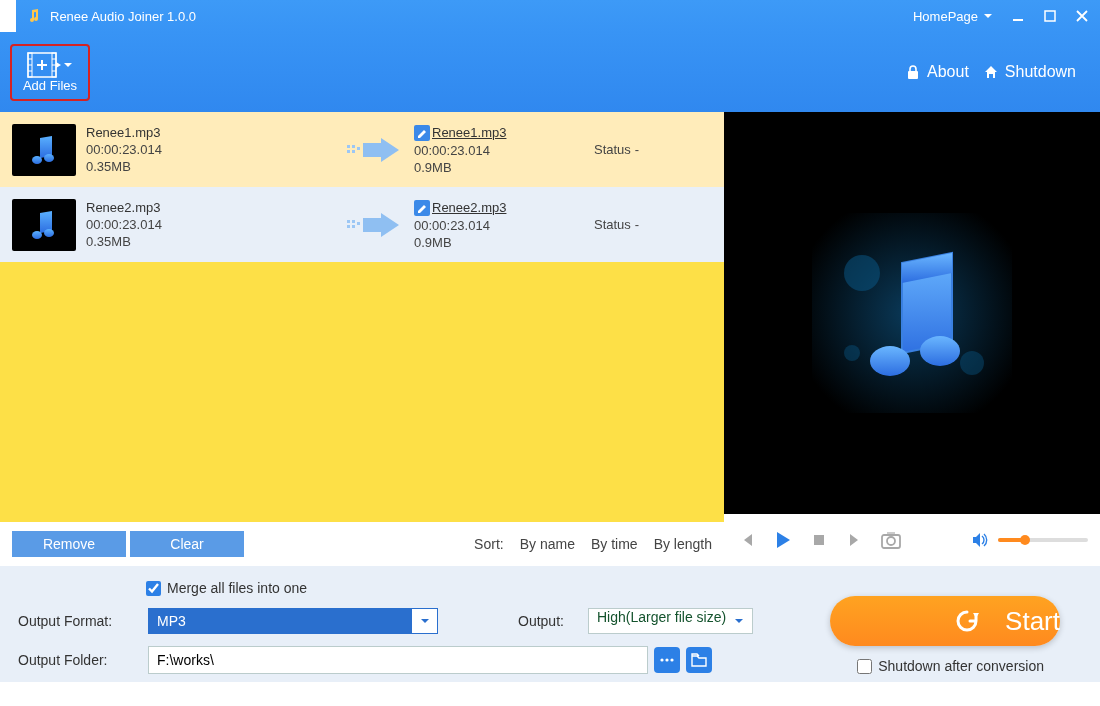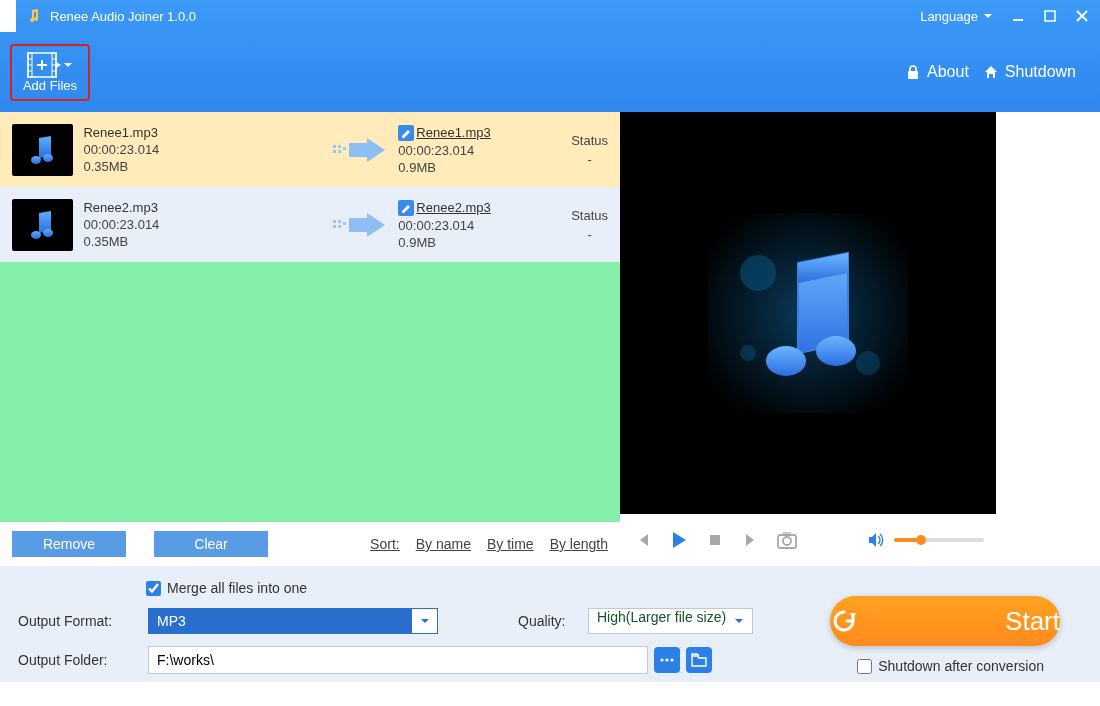--- a/index.html
+++ b/index.html
@@ -12,38 +12,38 @@
 .titlebar-lang { display: flex; align-items: center; gap: 4px; cursor: pointer; }
 .winbtn { width: 16px; height: 16px; cursor: pointer; display: flex; align-items: center; justify-content: center; }
 
 .toolbar { height: 80px; background: linear-gradient(#3894f5, #3088ef); display: flex; align-items: center; padding: 0 10px; color: #fff; position: relative; }
 .tool-btn { width: 80px; display: flex; flex-direction: column; align-items: center; justify-content: center; cursor: pointer; font-size: 13px; padding: 6px 0; }
 .tool-addfiles { border: 2px solid #d62222; border-radius: 4px; width: 80px; }
 .tool-spacer { flex: 1; }
 .tool-link { display: flex; align-items: center; gap: 6px; font-size: 16px; margin-right: 14px; cursor: pointer; }
 
 .main { display: flex; height: 454px; }
-.filelist { width: 620px; height: 454px; background: #86efac; display: flex; flex-direction: column; }
+.filelist { width: 724px; height: 454px; background: #fde047; display: flex; flex-direction: column; }
 .filerows { flex: 1; overflow: auto; }
 .filerow { height: 75px; display: flex; align-items: center; padding: 8px 12px; font-size: 13px; color: #444; }
 .filerow.sel { background: #ffecba; }
 .filerow.even { background: #e8eff8; }
 .thumb { width: 64px; height: 52px; background: #000; margin-right: 10px; display: flex; align-items: center; justify-content: center; border-radius: 2px; }
 .fileinfo { width: 250px; display: flex; flex-direction: column; gap: 2px; }
 .fileinfo .name { color: #333; }
 .arrow { width: 78px; display: flex; align-items: center; justify-content: center; }
 .outinfo { width: 180px; display: flex; flex-direction: column; gap: 2px; }
 .outname { display: flex; align-items: center; gap: 2px; }
 .outname-icon { width: 16px; height: 16px; background: #3b89e8; border-radius: 2px; display: flex; align-items: center; justify-content: center; }
 .outname-text { text-decoration: underline; color: #333; }
-.status-col { flex: 1; display: flex; flex-direction: column; align-items: center; gap: 4px; }
-
-.listctrl { height: 44px; display: flex; align-items: center; padding: 0 12px; gap: 28px; background: #fff; }
+.status-col { flex: 1; display: flex; flex-direction: row; align-items: center; gap: 4px; }
+
+.listctrl { height: 44px; display: flex; align-items: center; padding: 0 12px; gap: 4px; background: #fff; }
 .btn-blue { background: #5a9be6; color: #fff; border: none; height: 26px; width: 114px; font-size: 14px; cursor: pointer; }
-.sort-group { margin-left: auto; display: flex; align-items: center; gap: 16px; font-size: 14px; color: #444; text-decoration: underline; }
+.sort-group { margin-left: auto; display: flex; align-items: center; gap: 16px; font-size: 14px; color: #444; }
 .sort-link { cursor: pointer; }
 
 .preview { width: 376px; background: #fff; display: flex; flex-direction: column; }
 .preview-img { flex: 1; background: #000; margin: 0; display: flex; align-items: center; justify-content: center; position: relative; overflow: hidden; }
 .player { height: 52px; display: flex; align-items: center; padding: 0 12px; gap: 14px; }
 .pbtn { width: 22px; height: 22px; display: flex; align-items: center; justify-content: center; cursor: pointer; color: #a8a8a8; }
 .pbtn.play { color: #2c80e6; }
 .vol { display: flex; align-items: center; gap: 8px; margin-left: auto; }
 .vol-slider { width: 90px; height: 4px; background: #ddd; border-radius: 2px; position: relative; }
 .vol-slider::before { content: ""; position: absolute; left: 0; top: 0; height: 100%; width: 30%; background: #ff8a1e; border-radius: 2px; }
@@ -57,40 +57,40 @@
 .dropdown { height: 26px; border: 1px solid #2a6fce; background: #2a6fce; color: #fff; display: flex; align-items: center; padding: 0 8px; position: relative; cursor: pointer; }
 .dropdown.fmt { width: 290px; }
 .dropdown-caret { position: absolute; right: 0; top: 0; width: 26px; height: 100%; background: #fff; display: flex; align-items: center; justify-content: center; border-left: 1px solid #2a6fce; }
 .quality-label { margin-left: 80px; width: 70px; }
 .quality-dd { width: 165px; height: 26px; border: 1px solid #bcc; background: #fff; display: flex; align-items: flex-start; padding: 0 8px; position: relative; color: #14532d; cursor: pointer; }
 .quality-dd .dropdown-caret { background: #fff; border-left: none; }
 .folder-input { width: 500px; height: 28px; border: 1px solid #bcc; background: #fff; padding: 0 8px; font-size: 14px; outline: none; }
 .folder-btns { display: flex; gap: 6px; margin-left: 6px; }
 .fbtn { width: 26px; height: 26px; background: #2c80e6; border-radius: 4px; display: flex; align-items: center; justify-content: center; cursor: pointer; color: #fff; }
 
-.start-btn { position: absolute; right: 40px; top: 30px; width: 230px; height: 50px; background: linear-gradient(#ffa321, #ff8a1e); border-radius: 25px; display: flex; align-items: center; justify-content: space-between; gap: 24px; color: #fff; font-size: 26px; cursor: pointer; box-shadow: 0 2px 6px rgba(0,0,0,0.2); }
+.start-btn { position: absolute; right: 40px; top: 30px; width: 230px; height: 50px; background: linear-gradient(#ffa321, #ff8a1e); border-radius: 25px; display: flex; align-items: center; justify-content: flex-end; gap: 24px; color: #fff; font-size: 26px; cursor: pointer; box-shadow: 0 2px 6px rgba(0,0,0,0.2); }
 .shutdown-row { position: absolute; right: 56px; top: 92px; display: flex; align-items: center; font-size: 14px; color: #333; }
 .shutdown-row input { width: 15px; height: 15px; margin-right: 6px; }
 
 svg { display: block; }
 </style>
 </head>
 <body>
 
 <div class="titlebar">
   <span class="titlebar-icon">
     <svg width="16" height="16" viewBox="0 0 16 16">
         <path d="M6 2 L12 1 L12 11 A2 2 0 1 1 10 9 L10 4 L8 4.3 L8 12 A2 2 0 1 1 6 10 Z" fill="#ffc64a"></path>
       </svg>
   </span>
   <span>Renee Audio Joiner 1.0.0</span>
   <div class="titlebar-spacer"></div>
   <div class="titlebar-right">
     <div class="titlebar-lang">
-      <span>Language</span>
+      <span>HomePage</span>
       <svg width="12" height="12" viewBox="0 0 12 12">
           <path d="M2 4 L6 8 L10 4 Z" fill="#fff"></path>
         </svg>
     </div>
     <div class="winbtn">
       <svg width="14" height="14" viewBox="0 0 14 14">
           <rect x="2" y="10" width="10" height="2" fill="#fff"></rect>
         </svg>
     </div>
     <div class="winbtn">
@@ -328,21 +328,21 @@
   <div class="form-row">
     <span class="form-label">Output Format:</span>
     <div class="dropdown fmt">
       <span>MP3</span>
       <div class="dropdown-caret">
           <svg width="12" height="12" viewBox="0 0 12 12">
             <path d="M2 4 L6 8 L10 4 Z" fill="#2a6fce"></path>
           </svg>
         </div>
     </div>
-    <span class="form-label quality-label">Quality:</span>
+    <span class="form-label quality-label">Output:</span>
     <div class="quality-dd">
       <span>High(Larger file size)</span>
       <div class="dropdown-caret">
           <svg width="12" height="12" viewBox="0 0 12 12">
             <path d="M2 4 L6 8 L10 4 Z" fill="#2a6fce"></path>
           </svg>
         </div>
     </div>
   </div>
   <div class="form-row">

